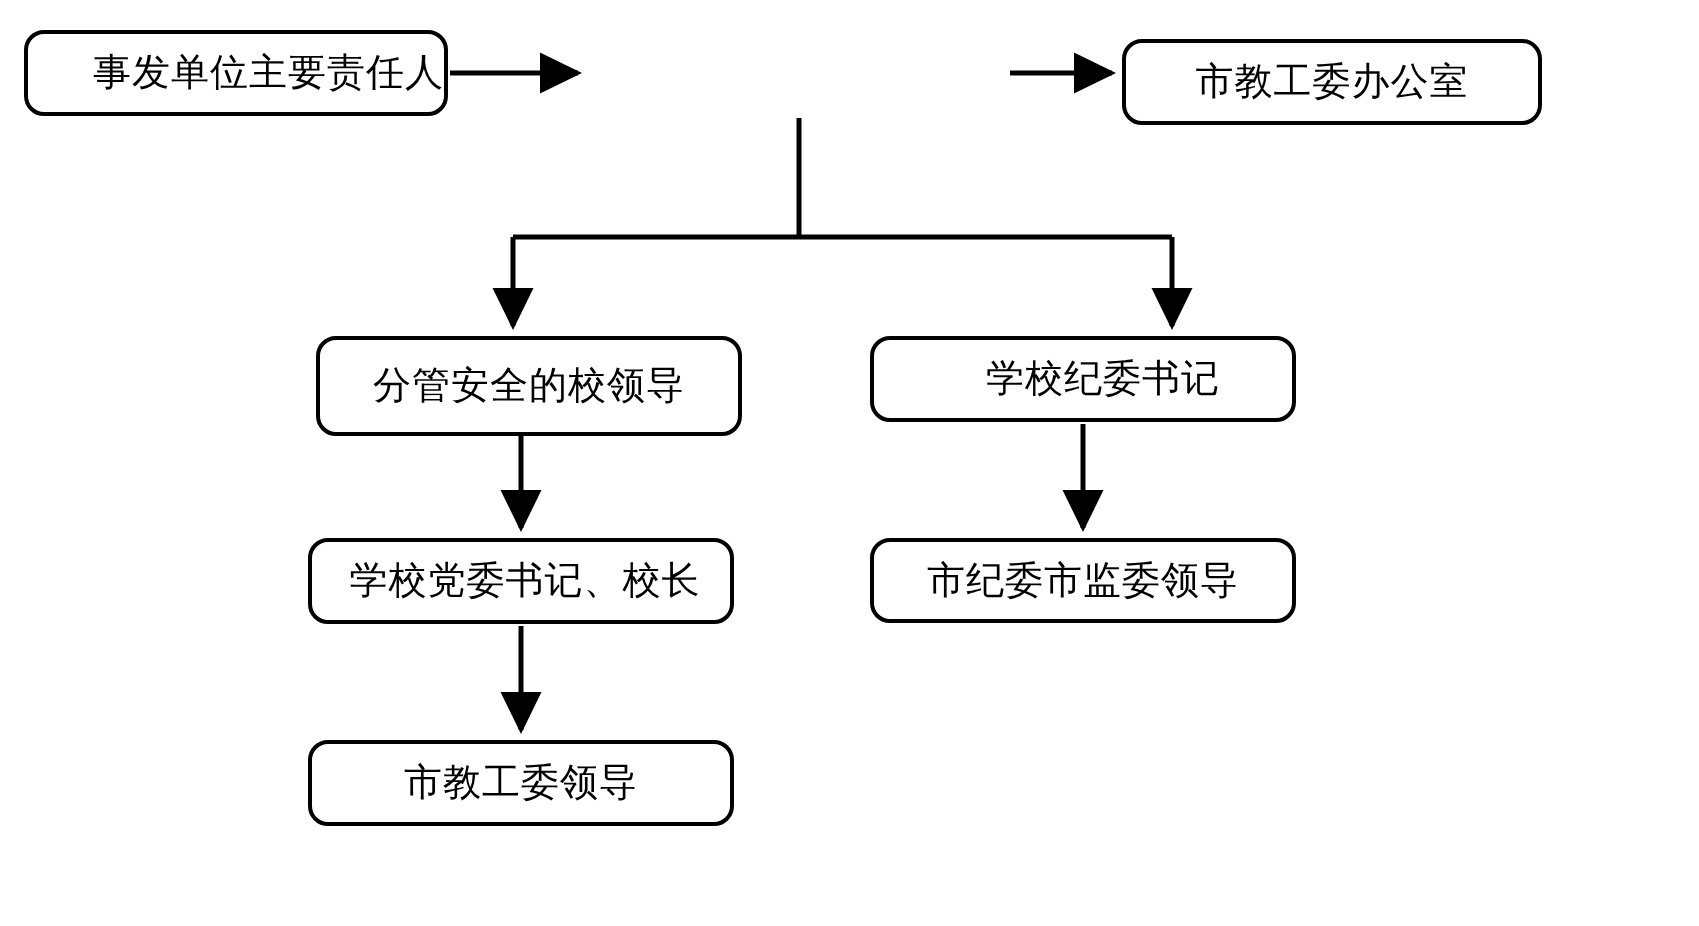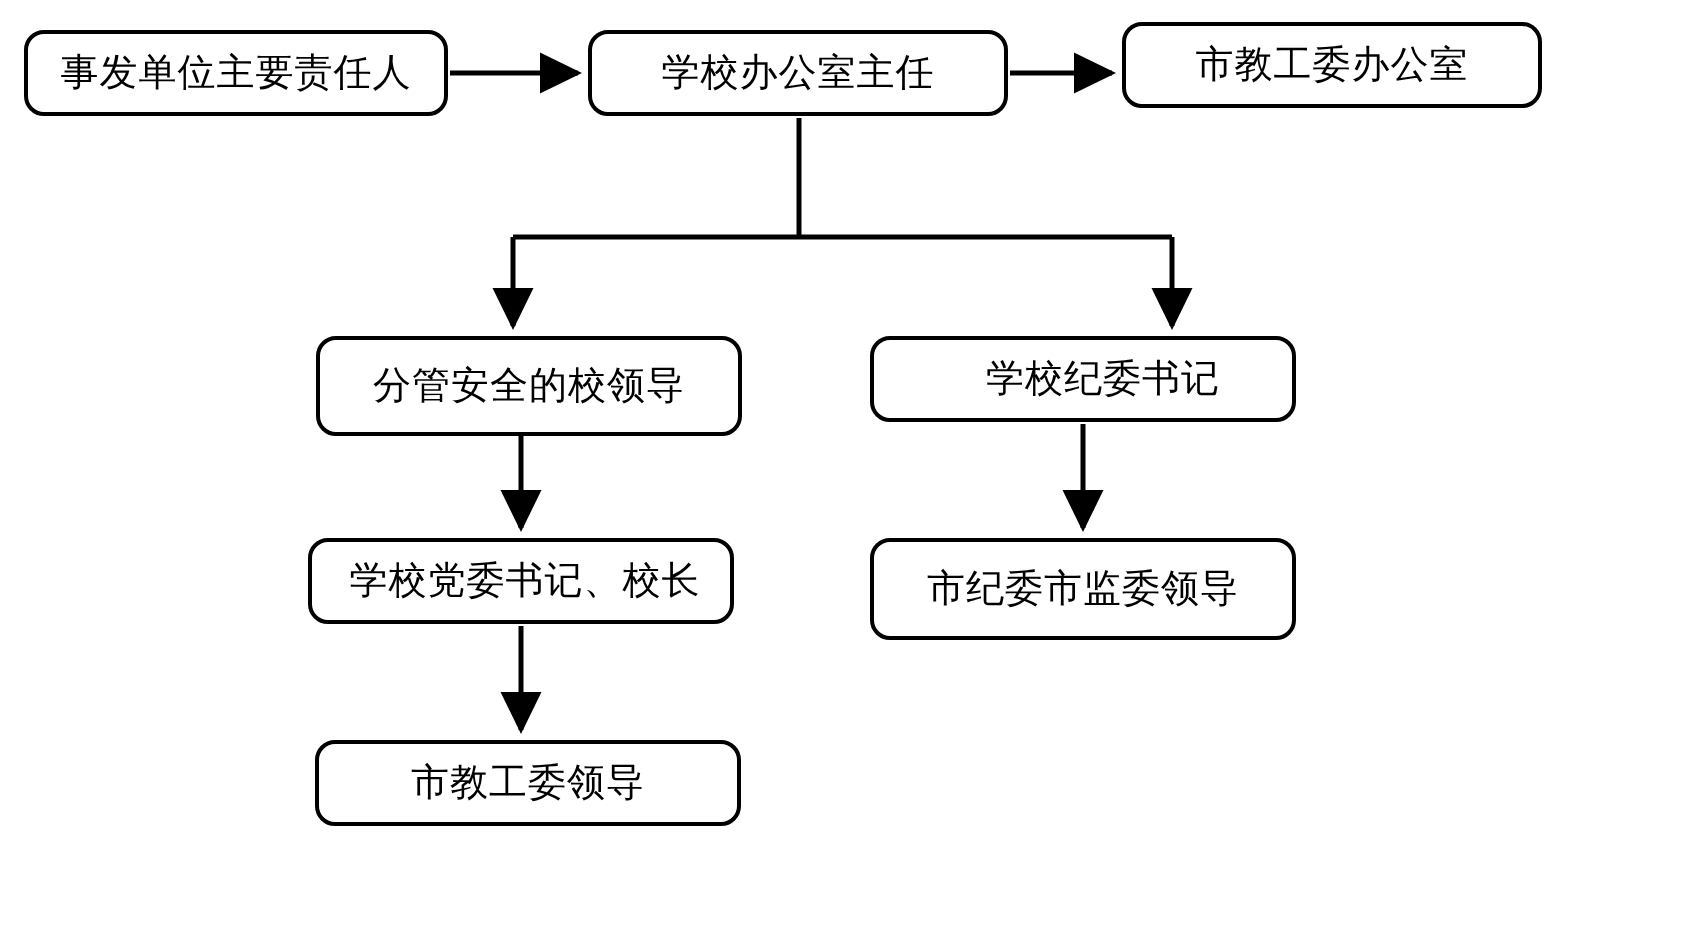--- a/index.html
+++ b/index.html
@@ -67,45 +67,42 @@
       <path d="M 1172 237 L 1172 326" marker-end="url(#arrowhead)"></path>
 
       <line x1="521" y1="424" x2="521" y2="528" marker-end="url(#arrowhead)"></line>
 
       <line x1="1083" y1="424" x2="1083" y2="528" marker-end="url(#arrowhead)"></line>
 
       <line x1="521" y1="626" x2="521" y2="730" marker-end="url(#arrowhead)"></line>
     </g>
   </svg>
 
-  <div class="node" style="left:24px; top:30px; width:424px; height:86px;">
+  <div class="node" style="left:24px; top:30px; width:424px; height:86px;justify-content:flex-end;">
     <span class="node-label">事发单位主要责任人</span>
   </div>
 
-  <div class="node" style="left:588px; top:30px; width:420px; height:86px;">
-    <span class="node-label">学校办公室主任</span>
-  </div>
 
-  <div class="node" style="left:1122px; top:22px; width:420px; height:86px;">
+  <div class="node" style="left:1122px; top:39px; width:420px; height:86px;">
     <span class="node-label">市教工委办公室</span>
   </div>
 
   <div class="node" style="left:316px; top:336px; width:426px; height:100px;">
     <span class="node-label">分管安全的校领导</span>
   </div>
 
   <div class="node" style="left:870px; top:336px; width:426px; height:86px;padding-left:40px;">
     <span class="node-label">学校纪委书记</span>
   </div>
 
   <div class="node" style="left:308px; top:538px; width:426px; height:86px;padding-left:8px;">
     <span class="node-label">学校党委书记、校长</span>
   </div>
 
-  <div class="node" style="left:870px; top:538px; width:426px; height:102px;">
+  <div class="node" style="left:870px; top:538px; width:426px; height:85px;">
     <span class="node-label">市纪委市监委领导</span>
   </div>
 
-  <div class="node" style="left:315px; top:740px; width:426px; height:86px;">
+  <div class="node" style="left:308px; top:740px; width:426px; height:86px;">
     <span class="node-label">市教工委领导</span>
   </div>
 
 </div>
 
 </body></html>

